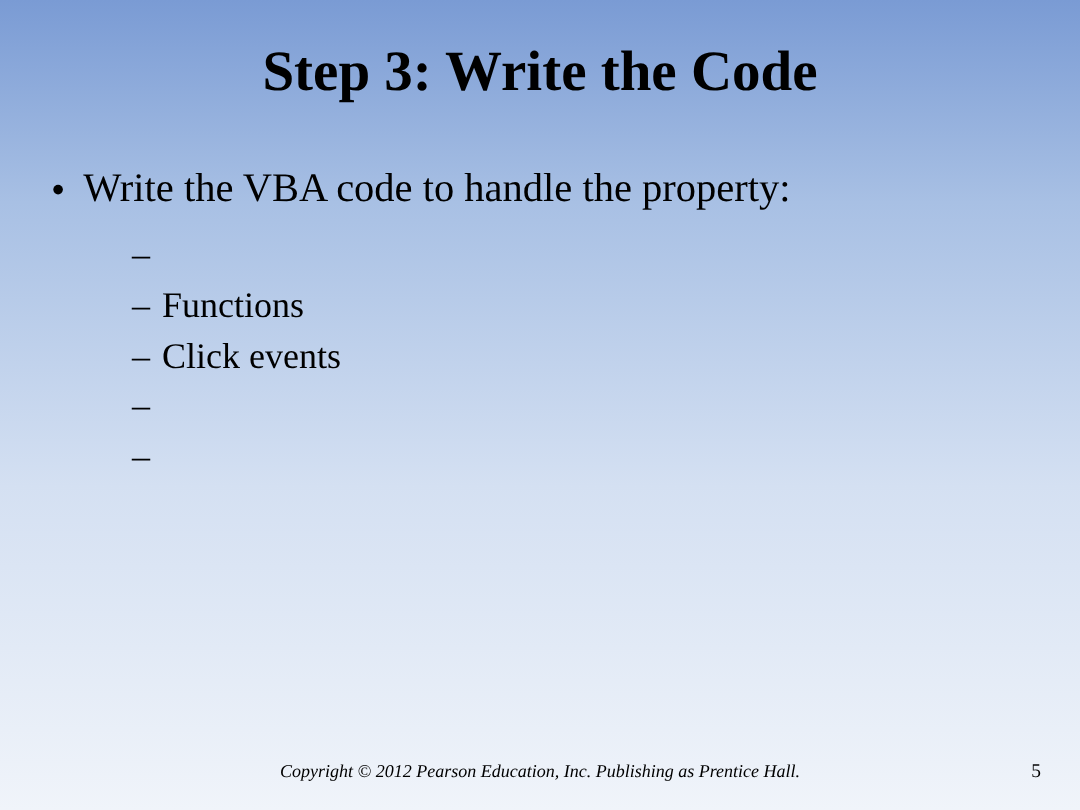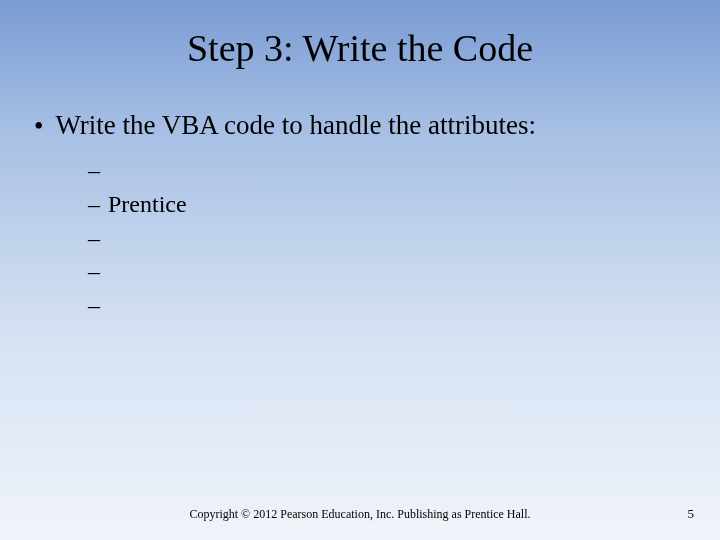--- a/index.html
+++ b/index.html
@@ -12,21 +12,21 @@
       height: 540px;
       background: linear-gradient(to bottom, #7a9bd4 0%, #a8c0e4 25%, #d4e0f2 60%, #f0f4fa 100%);
       font-family: "Times New Roman", Times, serif;
       color: #000;
       position: relative;
       overflow: hidden;
     }
     .title {
       text-align: center;
       font-size: 38px;
-      font-weight: normal;
+      font-weight: bold;
       padding-top: 26px;
       padding-bottom: 40px;
     }
     .content {
       padding-left: 34px;
       padding-right: 20px;
     }
     .main-bullet {
       font-size: 27px;
       margin-bottom: 12px;
@@ -49,49 +49,51 @@
     .sub-item .dash {
       margin-right: 8px;
     }
     .footer {
       position: absolute;
       bottom: 18px;
       width: 100%;
       text-align: center;
       font-size: 12px;
       color: #000;
+      font-style: italic;
     }
     .page-number {
       position: absolute;
       bottom: 18px;
       right: 26px;
       font-size: 13px;
       color: #000;
     }
   </style>
 </head>
 <body>
 
 <div class="title">Step 3: Write the Code</div>
 
 <div class="content">
   <div class="main-bullet">
     <span class="bullet-dot">•</span>
-    <span>Write the VBA code to handle the attributes:</span>
+    <span>Write the VBA code to handle the property:</span>
   </div>
   <div class="sub-list">
     <div class="sub-item">
       <span class="dash">–</span>
     </div>
     <div class="sub-item">
       <span class="dash">–</span>
-      <span>Prentice</span>
+      <span>Functions</span>
     </div>
     <div class="sub-item">
       <span class="dash">–</span>
+      <span>Click events</span>
     </div>
     <div class="sub-item">
       <span class="dash">–</span>
     </div>
     <div class="sub-item">
       <span class="dash">–</span>
     </div>
   </div>
 </div>
 

